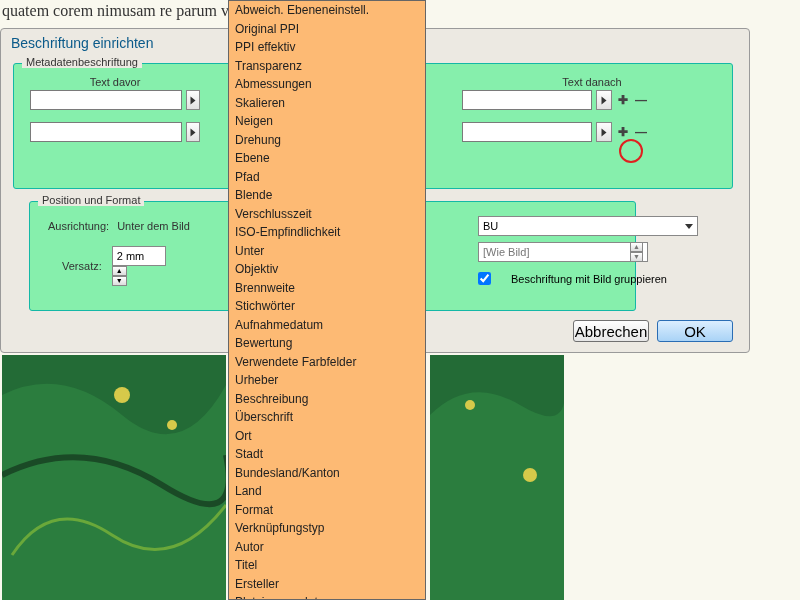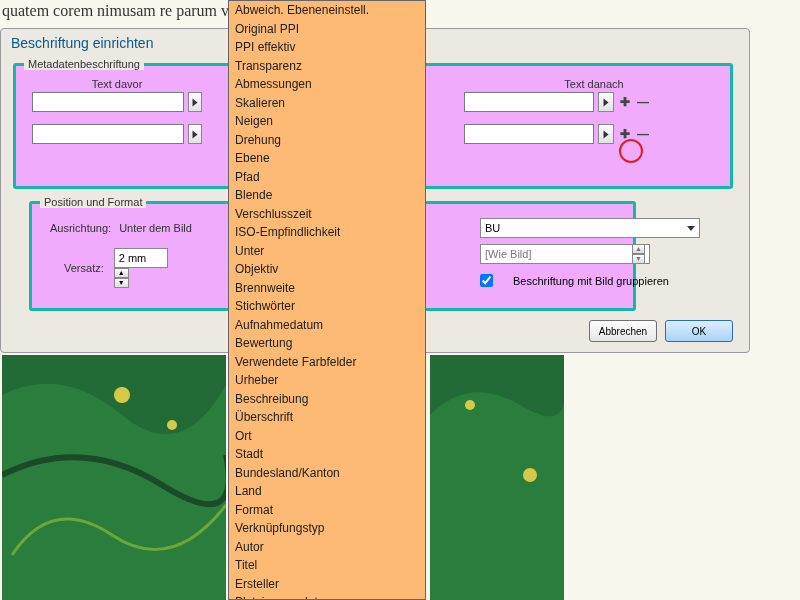--- a/index.html
+++ b/index.html
@@ -1,38 +1,38 @@
 <!DOCTYPE html>
 <html><head>
 <meta charset="utf-8">
 <style>
   * { box-sizing: border-box; margin: 0; padding: 0; }
   body { font-family: Tahoma, Arial, sans-serif; font-size: 11px; background: #f9f8ee; width: 800px; height: 600px; position: relative; overflow: hidden; }
   .bg-text { position: absolute; top: 2px; left: 2px; font-size: 16px; color: #333; font-family: Georgia, serif; }
   .dialog { position: absolute; top: 28px; left: 0; width: 750px; height: 325px; background: #ece9e2; border: 1px solid #9a9a9a; border-radius: 4px; }
   .dialog-title { padding: 6px 10px; color: #0a5a8a; font-size: 14px; }
-  .groupbox { position: absolute; border: 3px solid #14b8a6; border-radius: 3px; background: #f0abfc; }
+  .groupbox { position: absolute; border: 1px solid #14b8a6; border-radius: 3px; background: #86efac; }
   .gb-label { position: absolute; top: -8px; left: 8px; background: #ece9e2; padding: 0 4px; color: #333; font-size: 11px; }
   .gb-meta { top: 34px; left: 12px; width: 720px; height: 126px; }
   .gb-pos { top: 172px; left: 28px; width: 607px; height: 110px; }
   .row { display: flex; align-items: center; gap: 4px; }
   .textfield { height: 20px; border: 1px solid #7a7a7a; background: #fff; padding: 0 4px; font-size: 11px; }
   .dd-btn { width: 16px; height: 20px; border: 1px solid #888; background: linear-gradient(#fdfdfd,#e2e2e2); display: flex; align-items: center; justify-content: center; cursor: pointer; }
   .tri { width:0;height:0;border-left:4px solid transparent;border-right:4px solid transparent;border-top:5px solid #333;transform:rotate(-90deg);}
   .plus, .minus { width: 14px; height: 14px; display: flex; align-items: center; justify-content: center; font-weight: bold; color: #444; cursor: pointer; font-size: 12px; }
   .select { height: 20px; border: 1px solid #888; background: #fff; display: flex; align-items: center; justify-content: space-between; padding: 0 4px; font-size: 11px; }
   .select .arr { width:0;height:0;border-left:4px solid transparent;border-right:4px solid transparent;border-top:5px solid #333;}
   .spin { display:inline-flex;flex-direction:column; }
   .spin input { width: 54px; height: 20px; border:1px solid #888; font-size:11px; padding:0 4px;}
   .spin-btns { width:15px; display:flex; flex-direction:column; }
   .spin-btns div { flex:1; border:1px solid #888; background:linear-gradient(#fff,#ddd); font-size:7px; text-align:center; line-height:8px; cursor:pointer;}
   .chk { display:flex; align-items:center; gap:20px; }
   .chk input { width:13px; height:13px; }
   .footer-btns { position:absolute; bottom:10px; right:16px; display:flex; gap:8px; }
-  .btn { width:68px; height:22px; border:1px solid #707070; background:linear-gradient(#fefefe,#e6e6e6); border-radius:3px; font-size:10px; cursor:pointer;}
+  .btn { width:76px; height:22px; border:1px solid #707070; background:linear-gradient(#fefefe,#e6e6e6); border-radius:3px; font-size:15px; cursor:pointer;}
   .btn.primary { border:1px solid #2a6db4; background:linear-gradient(#dbeeff,#a9d3f6);}
   .red-circle { position:absolute; width:24px; height:24px; border:2px solid #e02020; border-radius:50%; pointer-events:none;}
   .dropdown-list { position:absolute; top:0; left:228px; width:198px; height:600px; background:#fdba74; border:1px solid #666; overflow:hidden;}
   .dropdown-list div { padding:1px 6px; font-size:12px; color:#222; cursor:pointer; line-height:16.5px;}
   .plant { position:absolute; overflow:hidden; }
   .plant svg { display:block; }
   .lbl { color:#333; font-size:11px; }
   .col-label { text-align:center; font-size:11px; color:#333; margin-bottom:2px;}
 </style>
 </head>

